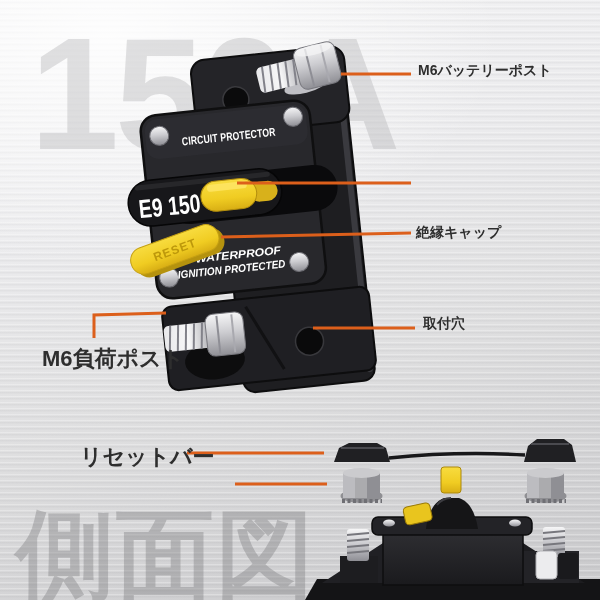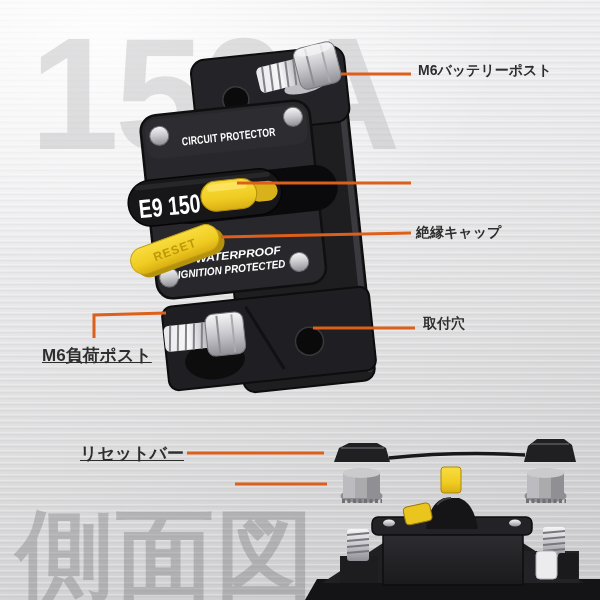--- a/index.html
+++ b/index.html
@@ -13,21 +13,21 @@
         rgba(120,120,124,.07) 2px, rgba(120,120,124,.07) 3px,
         rgba(255,255,255,0) 4px, rgba(255,255,255,0) 6px),
       linear-gradient(165deg,#f6f6f7 0%,#ececee 32%,#dededf 62%,#d2d2d4 82%,#c9c9cb 100%);
   }
   .wm{position:absolute;z-index:1;font-weight:bold;letter-spacing:-4px;line-height:1;user-select:none;}
   #wm-amp{left:30px;top:14px;font-size:160px;color:rgba(176,176,179,.38);}
   #wm-side{left:16px;top:506px;font-size:98px;color:rgba(120,120,123,.38);letter-spacing:2px;}
   svg.layer{position:absolute;left:0;top:0;z-index:2;}
   .callout-label{position:absolute;z-index:3;font-weight:bold;color:#2e2e2e;white-space:nowrap;}
   .lbl-r{font-size:14px;}
-  .lbl-s{font-size:17px;text-decoration:underline;}
+  .lbl-s{font-size:22px;}
 </style>
 </head>
 <body>
 
 <div id="stage">
 
   <div id="wm-amp" class="wm">150A</div>
   <div id="wm-side" class="wm">側面図</div>
 
   <svg class="layer" width="600" height="600" viewBox="0 0 600 600">

